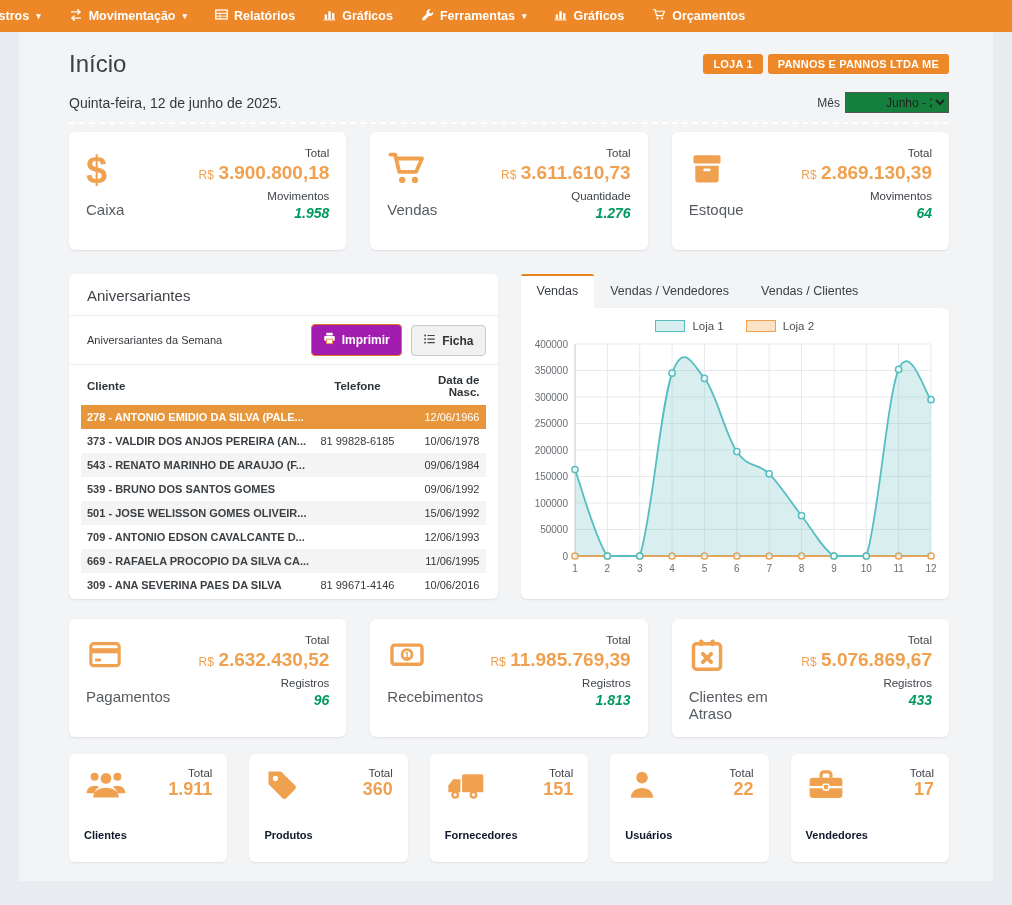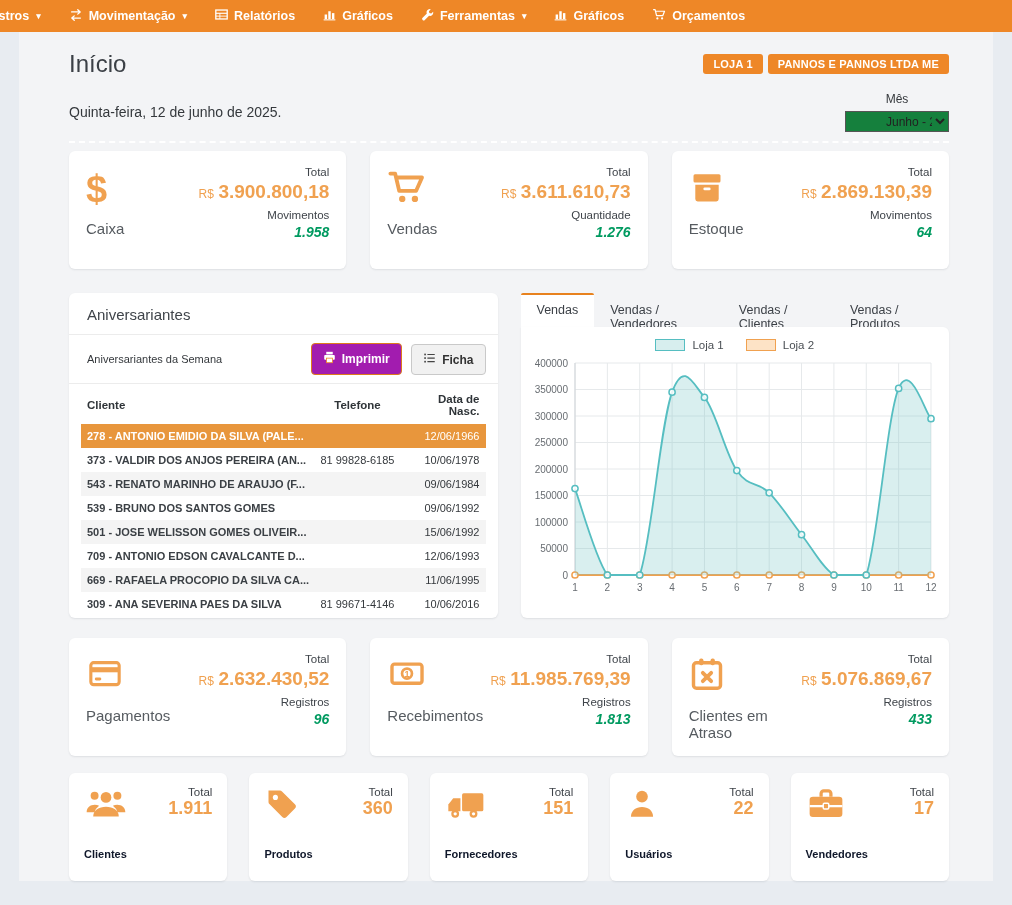--- a/index.html
+++ b/index.html
@@ -30,21 +30,21 @@
   .header-row { display:flex; justify-content:space-between; align-items:flex-start; }
   .page-title { font-size:24px; color:#3b4046; font-weight:400; }
   .badges { display:flex; gap:5px; margin-top:4px; }
   .badge {
     background:#ee8727; color:#fff; font-size:11px; font-weight:bold;
     padding:4px 10px; border-radius:3px; letter-spacing:.2px;
   }
   .date-row { display:flex; justify-content:space-between; align-items:center; margin-top:14px;
     padding-bottom:9px; border-bottom:2px dashed #ffffff; }
   .date-text { font-size:14px; color:#34383c; }
-  .month-wrap { font-size:12px; color:#34383c; display:flex; align-items:center; gap:5px;flex-direction:column; }
+  .month-wrap { font-size:12px; color:#34383c; display:flex; align-items:center; gap:5px; }
   .month-wrap select {
     font-family:"Liberation Sans",sans-serif; font-size:12px; width:104px; height:21px;
     border:1px solid #555; background:#15803d; color:#222;padding-left:36px;
   }
   
   .card {
     background:#fff; border-radius:6px; box-shadow:0 1px 2px rgba(40,50,60,.10);
   }
   .stats-grid { display:grid; grid-template-columns:repeat(3,1fr); gap:24px; margin-top:8px; }
   .stat-card { height:118px; padding:15px 17px; display:flex; justify-content:space-between; }
@@ -313,21 +313,20 @@
             </tr>
         </tbody>
       </table>
     </div>
 
     <div class="chart-wrap">
       <div class="tabs">
         <div class="tab active">Vendas</div>
         <div class="tab">Vendas / Vendedores</div>
         <div class="tab">Vendas / Clientes</div>
-        <div class="tab">Vendas / Produtos</div>
       </div>
       <div class="chart-card">
         <div class="legend">
           <span class="legend-item">
               <span class="legend-box" id="lb0" style="background: rgb(215, 238, 238); border-color: rgb(86, 190, 193);"></span>
               <span>Loja 1</span>
             </span>
           <span class="legend-item">
               <span class="legend-box" id="lb1" style="background: rgb(253, 227, 198); border-color: rgb(240, 161, 80);"></span>
               <span>Loja 2</span>

